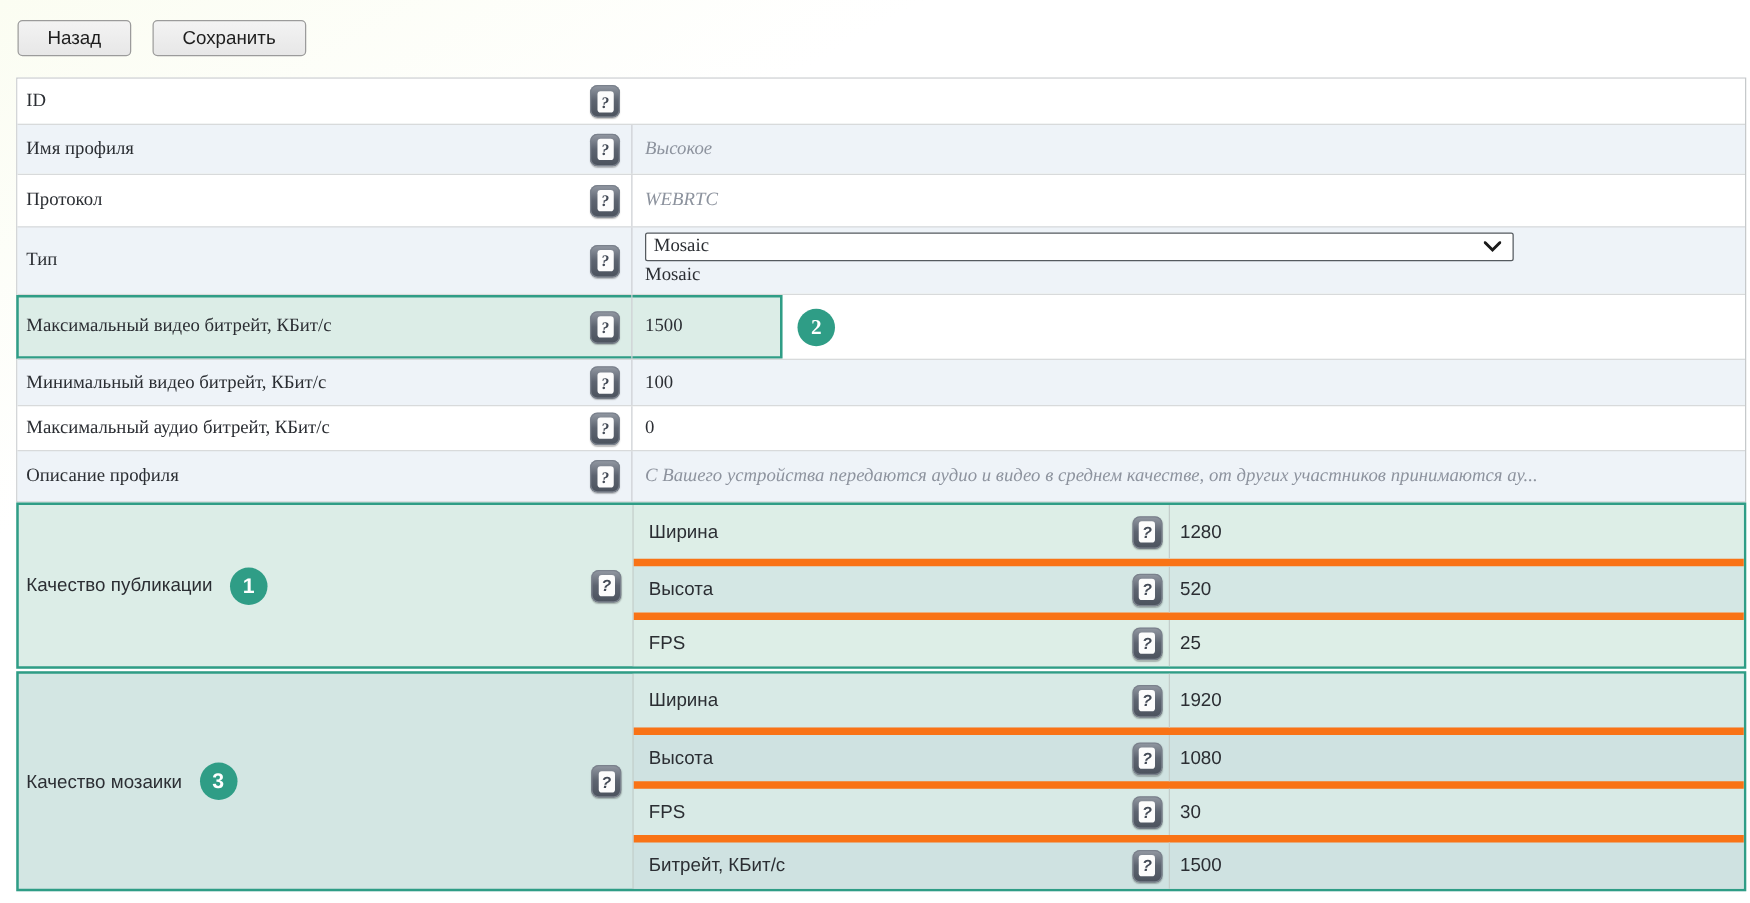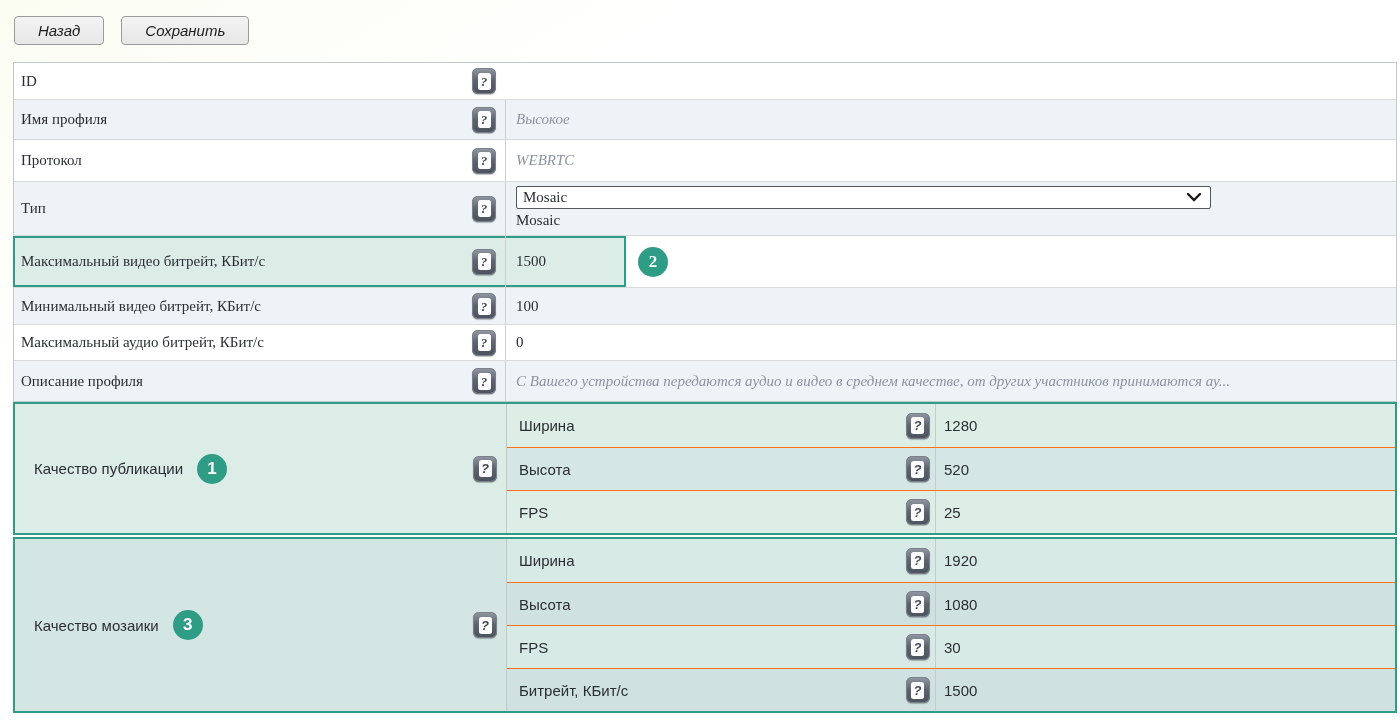--- a/index.html
+++ b/index.html
@@ -12,21 +12,20 @@
     overflow:hidden;
   }
   .toolbar { padding:16px 0 0 14px; display:flex; gap:17px; margin-bottom:17px; }
   .btn {
     height:29px; padding:0 23px;
     background:linear-gradient(#f3f3f3,#e7e7e7);
     border:1px solid #9b9b9b; border-radius:4px;
     font-family:"Liberation Sans",sans-serif;
     font-size:15px; color:#1d1d1d; cursor:pointer;
     white-space:nowrap;
-    font-style:italic;
   }
   .form { margin-left:13px; width:1384px; }
   .plain { border:1px solid #c6c9cb; background:#fff;font-family:Liberation Serif, serif; }
   .row { display:flex; align-items:center; position:relative; background:#fff; }
   .row + .row { border-top:1px solid #d8dadb; }
   .row.alt { background:#eef3f8; }
   .r1{height:36px}.r2{height:40px}.r3{height:42px}.r4{height:54px}
   .r5{height:52px}.r6{height:37px}.r7{height:36px}.r8{height:41px}
   .cl { width:449px; padding-left:7px; font-size:15px; white-space:nowrap; z-index:1; }
   .ci { width:42px; display:flex; justify-content:center; z-index:1; }
@@ -62,26 +61,26 @@
   }
   .badge {
     width:30px; height:30px; border-radius:50%; background:#2f9d86;
     color:#fff; font-size:17px; font-weight:bold; flex:none;
     display:flex; align-items:center; justify-content:center;
   }
   .badge.abs { position:absolute; left:624px; top:50%; transform:translateY(-50%); z-index:1; }
   .section { display:flex; align-items:stretch; border:2px solid #2f9d86; }
   .sec1 { background:#dcede7; }
   .sec2 { background:#d3e6e3; margin-top:2px; }
-  .sl { width:449px; padding-left:19px; display:flex; align-items:center; font-size:15px; white-space:nowrap; }
+  .sl { width:449px; padding-left:6px; display:flex; align-items:center; font-size:15px; white-space:nowrap; }
   .sl .badge { margin-left:14px; }
   .si { width:42px; display:flex; align-items:center; justify-content:center; }
   .nested { flex:1; border-left:1px solid #bfc9c6; }
   .nrow { display:flex; align-items:center; height:43px; }
-  .nrow + .nrow { border-top:1px solid #f97316; }
+  .nrow + .nrow { border-top:6px solid #f97316; }
   .sec1 .nrow:nth-child(odd){ background:#ddeee7; }
   .sec1 .nrow:nth-child(even){ background:#d4e7e4; }
   .sec2 .nrow:nth-child(odd){ background:#d8eae6; }
   .sec2 .nrow:nth-child(even){ background:#cfe2e1; }
   .nl { width:393px; padding-left:12px; font-size:15px; white-space:nowrap; }
   .ni { width:35px; display:flex; justify-content:center; }
   .nv {
     flex:1; align-self:stretch; display:flex; align-items:center;
     border-left:1px solid #c3cdca; padding-left:8px; font-size:15px;
   }

